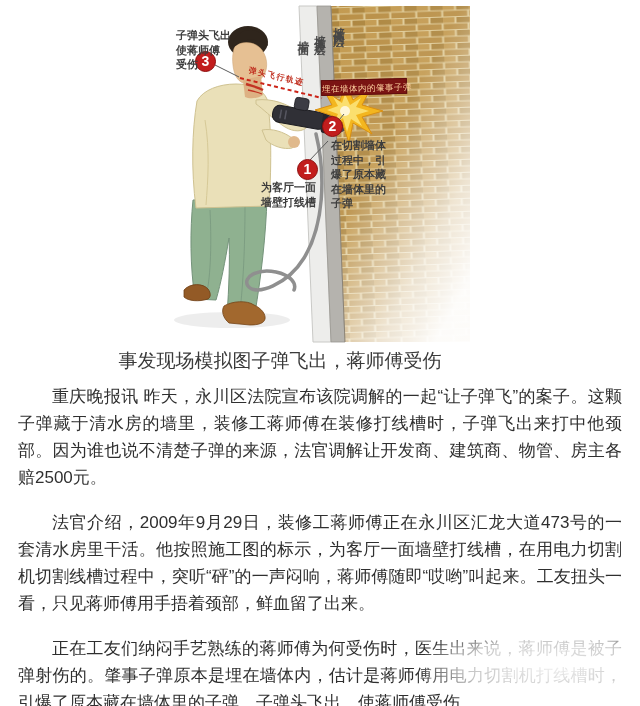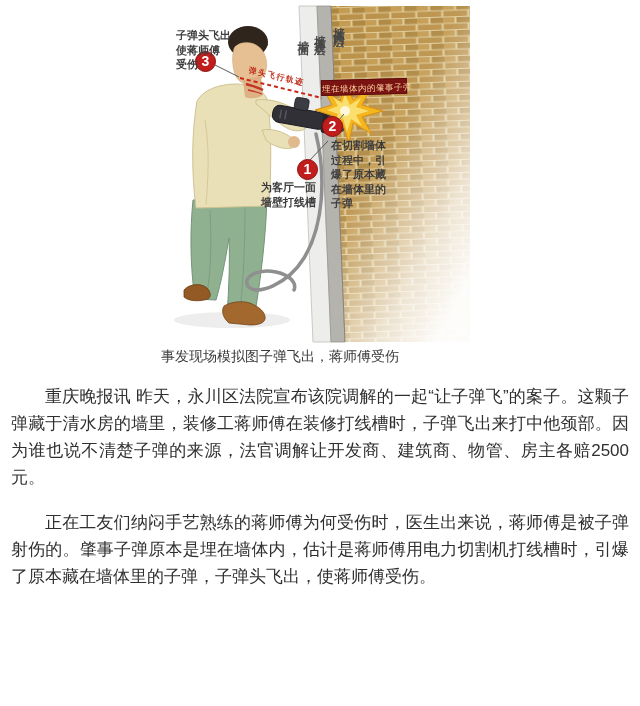--- a/index.html
+++ b/index.html
@@ -28,27 +28,27 @@
     background:#7a1413;color:#ffd2a0;font-size:8.5px;line-height:16px;
     text-align:center;transform:rotate(-1.5deg);letter-spacing:.5px;
     border:1px solid #5c0d0d;box-sizing:border-box;white-space:nowrap;
   }
   .traj-label{
     position:absolute;left:248px;top:71px;font-size:8px;color:#c03020;
     transform:rotate(13deg);font-weight:600;letter-spacing:1.5px;white-space:nowrap;
   }
   .caption{
     position:absolute;top:348px;left:0;width:560px;text-align:center;
-    font-size:14px;color:#3a3a3a;
+    font-size:19px;color:#3a3a3a;
   }
   .article{
     position:absolute;top:383px;left:0;right:0;padding:0 11px;
     font-size:17px;line-height:27px;color:#2f2f2f;text-align:justify;
   }
-  .article p{margin:0 0 18px;text-indent:2em;}
+  .article p{margin:0 7px 18px;text-indent:2em;}
   .fade-overlay{
     position:absolute;right:0;top:628px;width:215px;height:82px;pointer-events:none;
     background:radial-gradient(ellipse at 60% 48%,
       rgba(255,255,255,.92) 0%,rgba(255,255,255,.72) 48%,rgba(255,255,255,0) 78%);
   }
 </style>
 </head>
 <body>
 
 <div class="figure">
@@ -145,16 +145,17 @@
 子弹</div>
   <div class="step-text" style="left:176px;top:28px;">子弹头飞出
 使蒋师傅
 受伤</div>
 </div>
 
 <div class="caption">事发现场模拟图子弹飞出，蒋师傅受伤</div>
 
 <div class="article">
   <p>重庆晚报讯 昨天，永川区法院宣布该院调解的一起“让子弹飞”的案子。这颗子弹藏于清水房的墙里，装修工蒋师傅在装修打线槽时，子弹飞出来打中他颈部。因为谁也说不清楚子弹的来源，法官调解让开发商、建筑商、物管、房主各赔2500元。</p>
+  <p>法官介绍，2009年9月29日，装修工蒋师傅正在永川区汇龙大道473号的一套清水房里干活。他按照施工图的标示，为客厅一面墙壁打线槽，在用电力切割机切割线槽过程中，突听“砰”的一声闷响，蒋师傅随即“哎哟”叫起来。工友扭头一看，只见蒋师傅用手捂着颈部，鲜血留了出来。</p>
   <p>正在工友们纳闷手艺熟练的蒋师傅为何受伤时，医生出来说，蒋师傅是被子弹射伤的。肇事子弹原本是埋在墙体内，估计是蒋师傅用电力切割机打线槽时，引爆了原本藏在墙体里的子弹，子弹头飞出，使蒋师傅受伤。</p>
 </div>
 
 <div class="fade-overlay"></div>
 
 </body></html>

